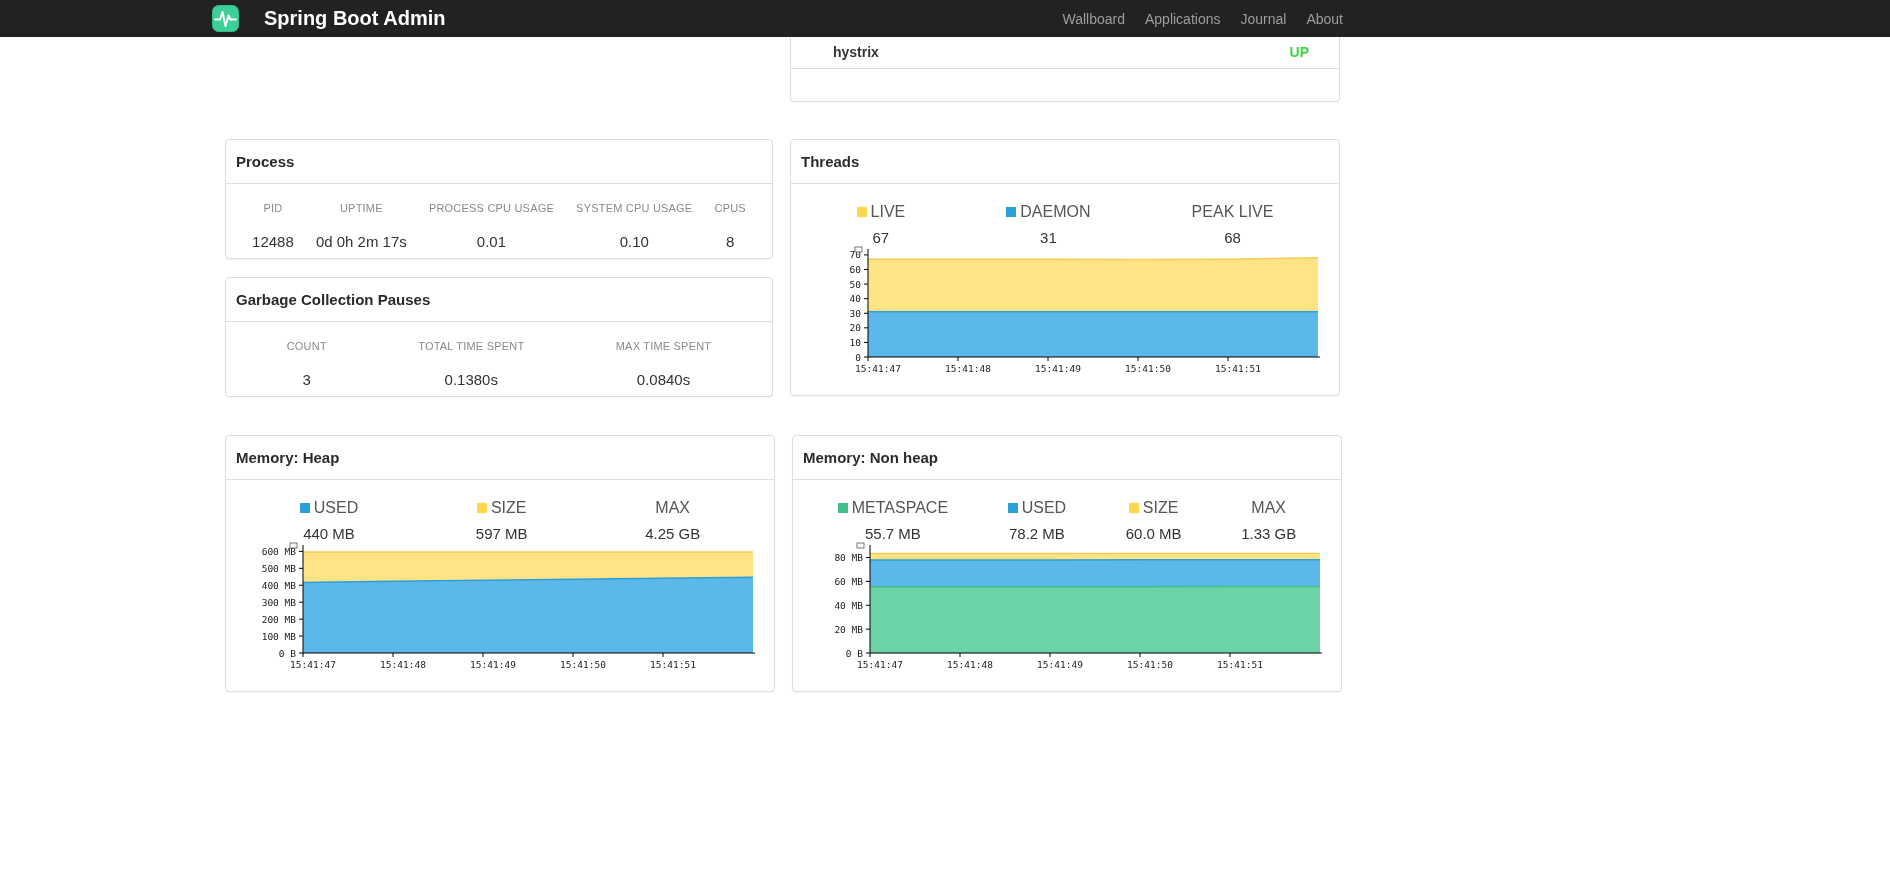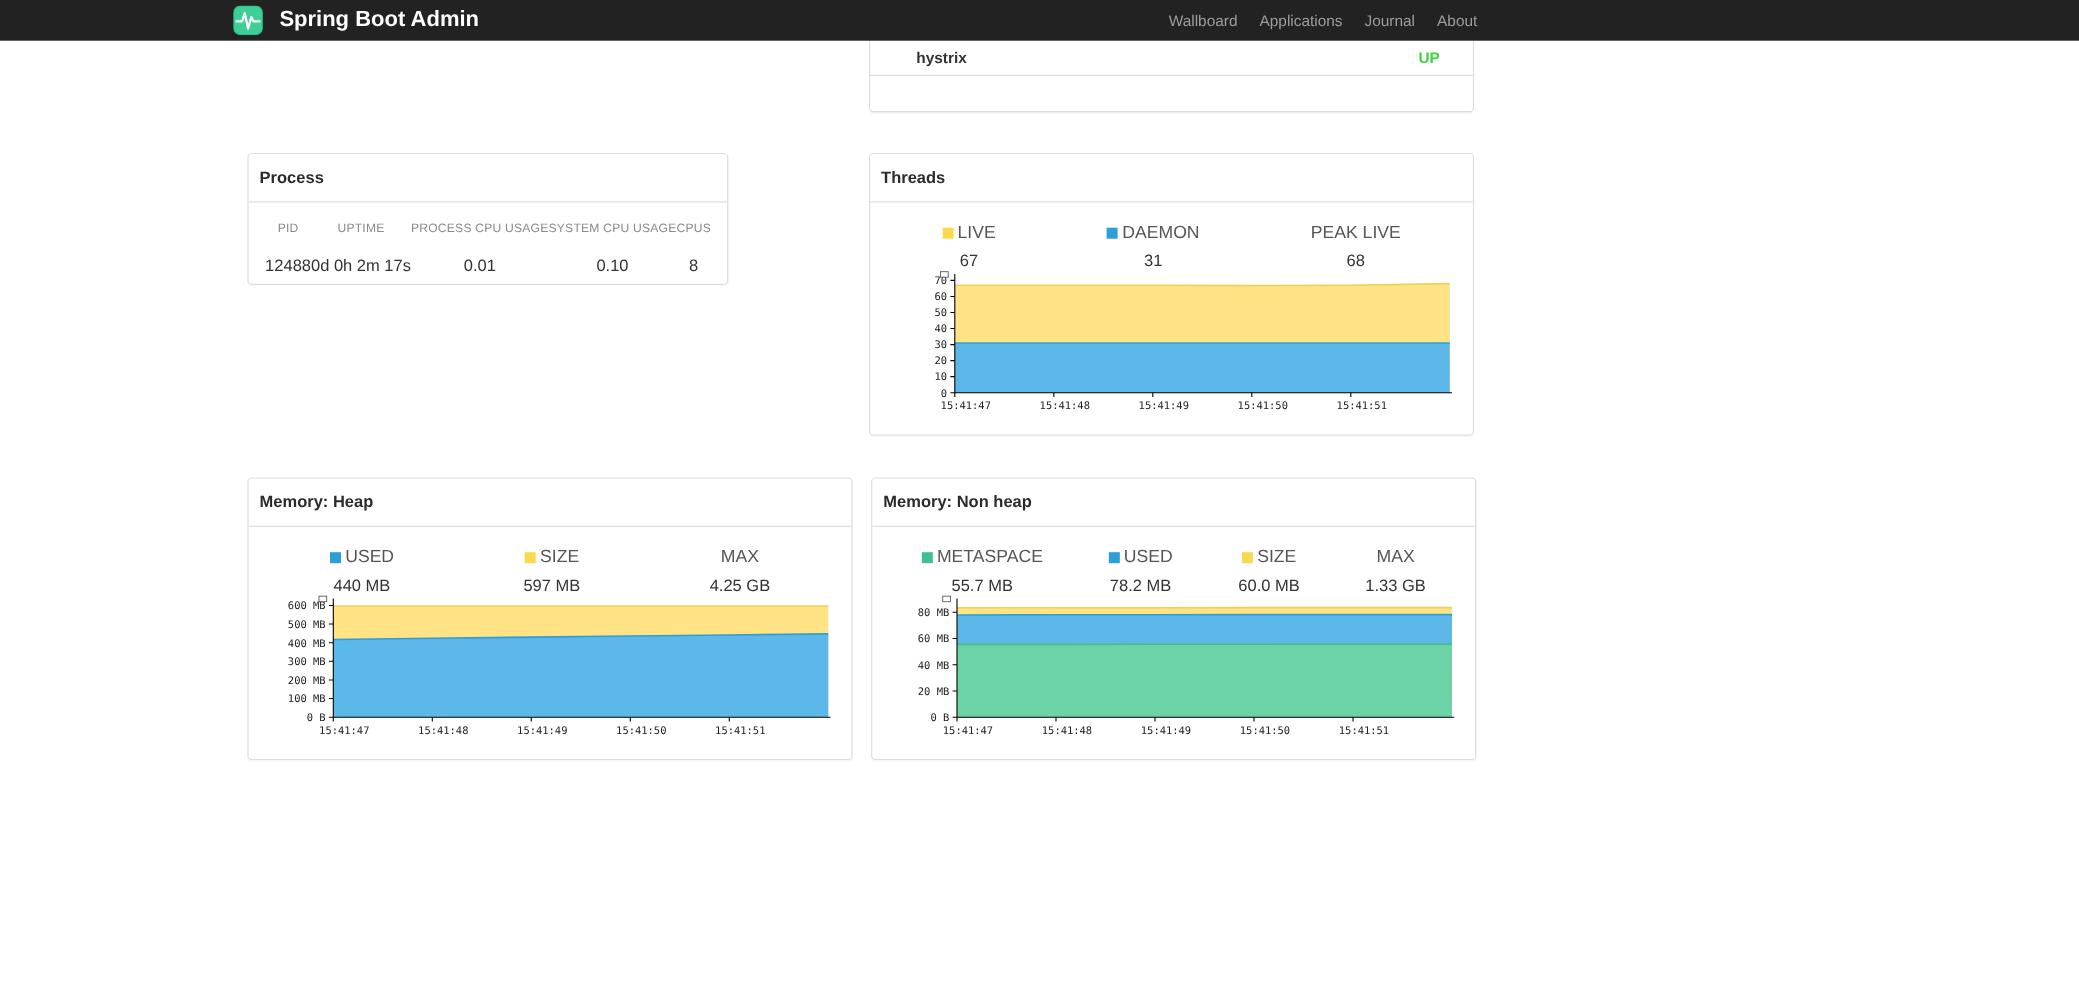--- a/index.html
+++ b/index.html
@@ -3,29 +3,29 @@
 <meta charset="utf-8">
 <style>
   *{box-sizing:border-box;margin:0;padding:0}
   html,body{width:1890px;height:892px}
   body{font-family:"Liberation Sans",sans-serif;background:#fff;color:#333;overflow:hidden}
   ul{list-style:none}
   a{text-decoration:none}
 
   .navbar{position:relative;z-index:10;height:37px;background:#222}
   .nav-inner{margin-left:212px;width:1131px;height:100%;display:flex;align-items:center;justify-content:space-between}
-  .brand{display:flex;align-items:center;gap:15px;color:#fff;font-size:20px;font-weight:700}
+  .brand{display:flex;align-items:center;gap:25px;color:#fff;font-size:20px;font-weight:700}
   .logo{display:inline-flex;line-height:0}
   .nav-links{display:flex;align-items:flex-start}
   .nav-links a{display:block;padding:9px 10px;color:#9d9d9d;font-size:14px}
   .nav-links li:last-child a{padding-right:0}
 
   .content{margin-left:225px;width:1115px;position:relative}
   .row{display:flex;gap:17px;margin-bottom:38px}
-  .col-l{width:639px;display:flex;flex-direction:row}
+  .col-l{width:639px;display:flex;flex-direction:column}
   .col-r{width:550px}
 
   .panel{background:#fff;border:1px solid #ddd;border-radius:4px;box-shadow:0 1px 1px rgba(0,0,0,.04)}
   .panel-heading{padding:12px 10px;border-bottom:1px solid #ddd;font-size:15px;font-weight:700;color:#2b2b2b;line-height:19px}
   .panel-small{height:120px}
   .panel-chart{height:257px}
 
   .top-row{display:flex;justify-content:flex-end}
   .hystrix-panel{width:550px;margin-top:-30px;margin-bottom:37px;padding-bottom:32px}
   .hystrix-filler{height:27px}
@@ -104,20 +104,37 @@
               <div class="stat-label">PROCESS CPU USAGE</div>
               <div class="stat-value">0.01</div>
             </div>
             <div class="stat">
               <div class="stat-label">SYSTEM CPU USAGE</div>
               <div class="stat-value">0.10</div>
             </div>
             <div class="stat">
               <div class="stat-label">CPUS</div>
               <div class="stat-value">8</div>
+            </div>
+          </div>
+      </div>
+      <div class="panel panel-small">
+        <div class="panel-heading">Garbage Collection Pauses</div>
+        <div class="stats">
+            <div class="stat">
+              <div class="stat-label">COUNT</div>
+              <div class="stat-value">3</div>
+            </div>
+            <div class="stat">
+              <div class="stat-label">TOTAL TIME SPENT</div>
+              <div class="stat-value">0.1380s</div>
+            </div>
+            <div class="stat">
+              <div class="stat-label">MAX TIME SPENT</div>
+              <div class="stat-value">0.0840s</div>
             </div>
           </div>
       </div>
     </div>
     <div class="col-r">
       <div class="panel panel-chart">
         <div class="panel-heading">Threads</div>
         <div class="legend">
             <div class="legend-item">
               <div class="legend-label"><span class="legend-swatch" style="background: rgb(250, 217, 78);"></span>LIVE</div>

